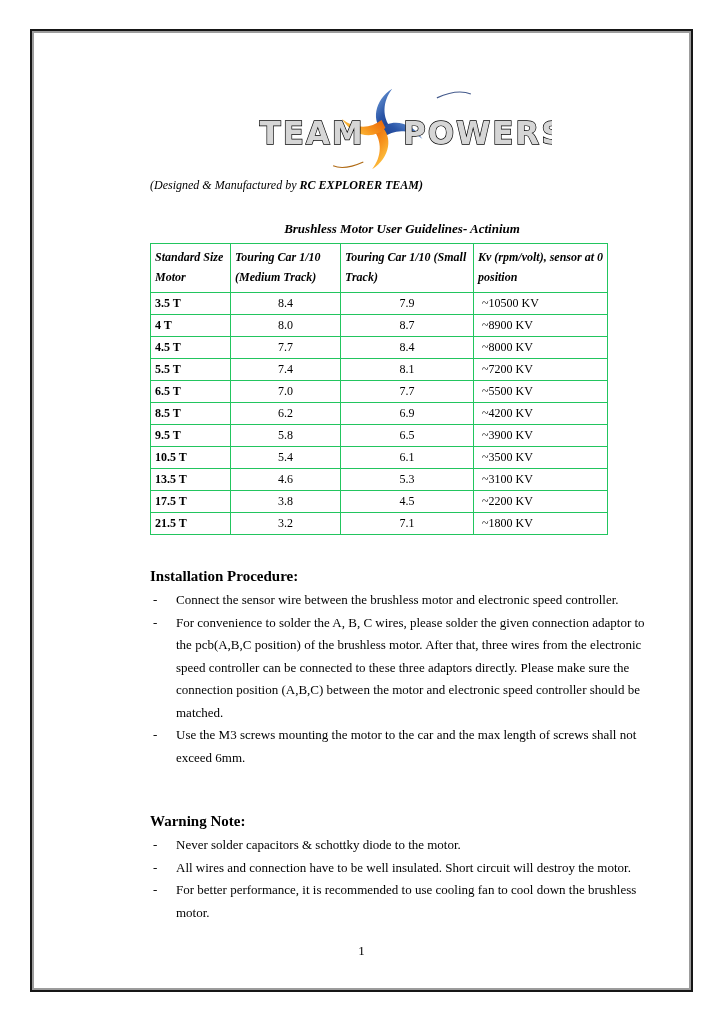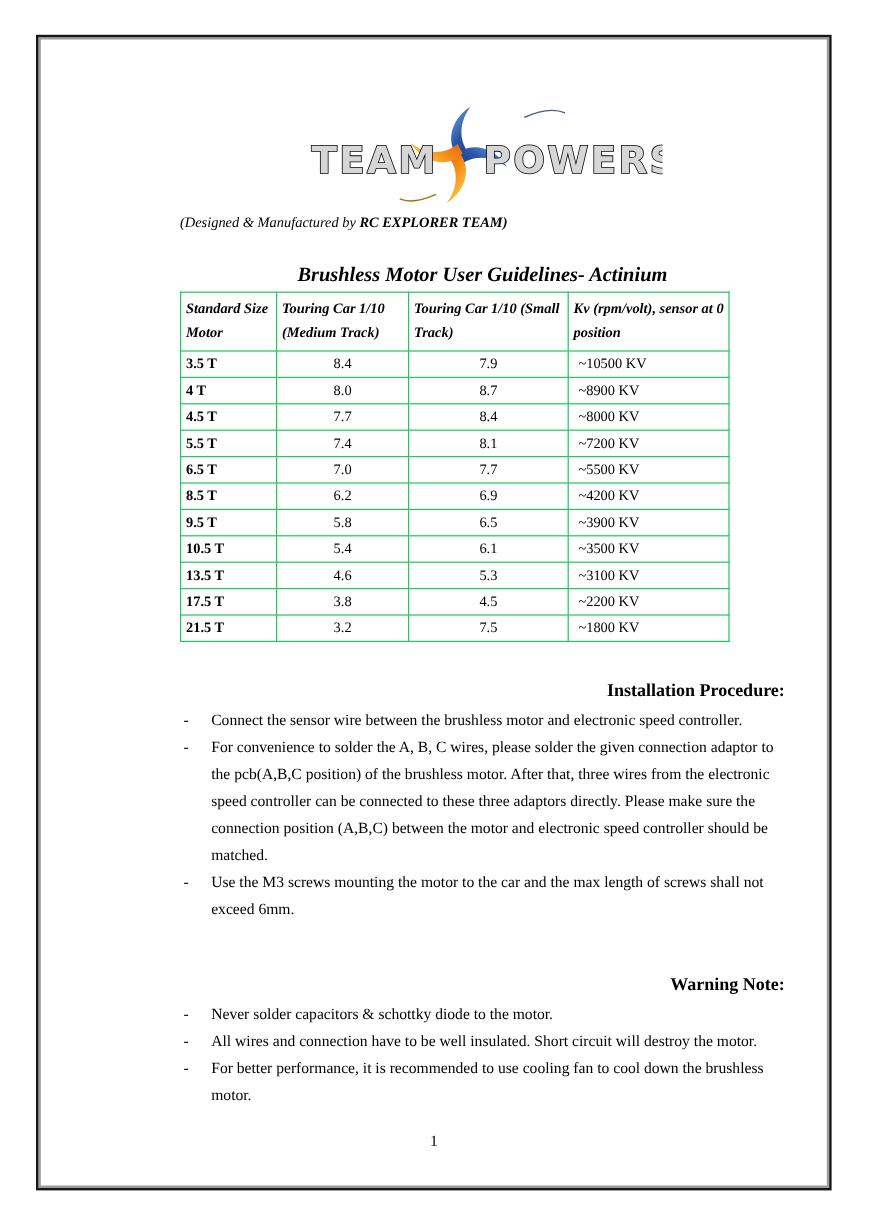--- a/index.html
+++ b/index.html
@@ -6,35 +6,35 @@
   body{font-family:"Liberation Serif", serif; color:#000;}
   .canvas{position:relative;width:724px;height:1024px;background:#fff;overflow:hidden;}
   .sheet{position:absolute;left:30px;top:29px;width:663px;height:963px;background:#fff;
          border:2px solid #161616;box-shadow:inset 0 0 0 2px #9c9c9c;box-sizing:border-box;}
   .content{position:absolute;left:78px;top:0;width:504px;margin-left:40px;}
 
   .logo-wrap{margin-top:54px;height:88px;display:flex;justify-content:center;}
   .mfg-line{margin-top:2px;text-align:left;font-style:italic;font-size:12px;line-height:20px;}
   .mfg-brand{font-weight:bold;}
   .doc-title{margin-top:22px;text-align:center;font-weight:bold;font-style:italic;
-             font-size:17px;line-height:24px;}
+             font-size:13px;line-height:24px;}
   .table-heading{margin-top:1px;font-weight:bold;font-size:15px;line-height:20px;}
 
   table.gear{border-collapse:collapse;margin-top:2px;width:457px;table-layout:fixed;}
   .gear col.c1{width:80px;} .gear col.c2{width:110px;}
   .gear col.c3{width:133px;} .gear col.c4{width:134px;}
   .gear th,.gear td{border:1px solid #22c55e;overflow:hidden;}
   .gear th{font-weight:bold;font-style:italic;font-size:12px;text-align:left;
            vertical-align:top;padding:3px 4px 5px 4px;line-height:20px;}
   .gear td{font-size:12px;height:21px;padding:0 4px;vertical-align:middle;}
   .gear td:first-child{font-weight:bold;}
   .gear td:nth-child(2),.gear td:nth-child(3){text-align:center;}
   .gear td:nth-child(4){padding-left:8px;}
 
-  .section-heading{font-weight:bold;font-size:15px;line-height:20px;text-align:right;}
+  .section-heading{font-weight:bold;font-size:15px;line-height:20px;}
   .install-heading{margin-top:31px;}
   .warning-heading{margin-top:42px;}
   ul.dash-list{list-style:none;margin:3px 0 0 0;padding:0;}
   .dash-list li{position:relative;padding-left:26px;font-size:13px;line-height:22.5px;}
   .dash-marker{position:absolute;left:3px;top:0;}
   .page-num{position:absolute;left:0;right:0;top:912px;text-align:center;font-size:13px;}
 </style>
 </head>
 <body>
 
@@ -147,21 +147,21 @@
             </tr>
             <tr>
               <td>17.5 T</td>
               <td>3.8</td>
               <td>4.5</td>
               <td>~2200 KV</td>
             </tr>
             <tr>
               <td>21.5 T</td>
               <td>3.2</td>
-              <td>7.5</td>
+              <td>7.1</td>
               <td>~1800 KV</td>
             </tr>
           </tbody>
       </table>
 
       <div class="section-heading install-heading">Installation Procedure:</div>
       <ul class="dash-list">
         <li><span class="dash-marker">-</span><span>Connect the sensor wire between the brushless motor and electronic speed controller.</span></li>
         <li><span class="dash-marker">-</span><span>For convenience to solder the A, B, C wires, please solder the given connection adaptor to the pcb(A,B,C position) of the brushless motor. After that, three wires from the electronic speed controller can be connected to these three adaptors directly. Please make sure the connection position (A,B,C) between the motor and electronic speed controller should be matched.</span></li>
         <li><span class="dash-marker">-</span><span>Use the M3 screws mounting the motor to the car and the max length of screws shall not exceed 6mm.</span></li>

